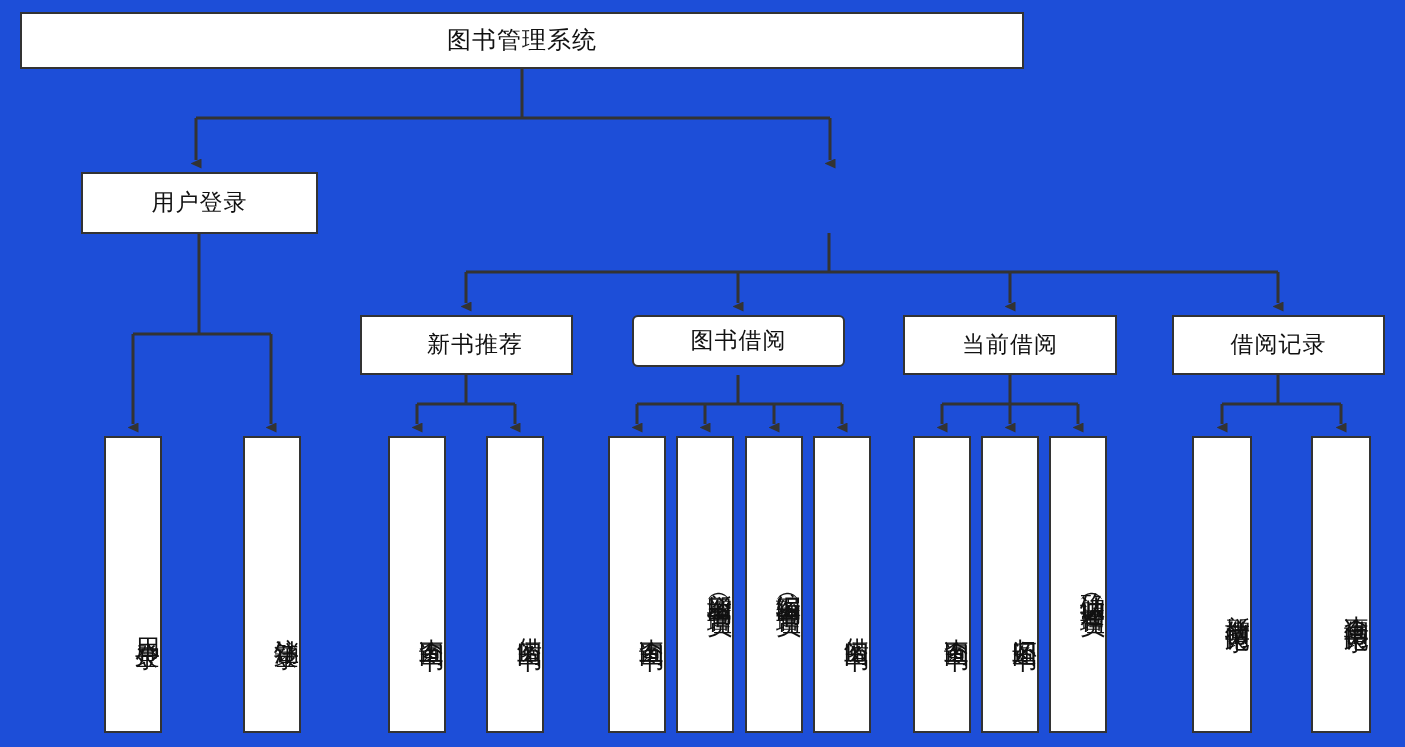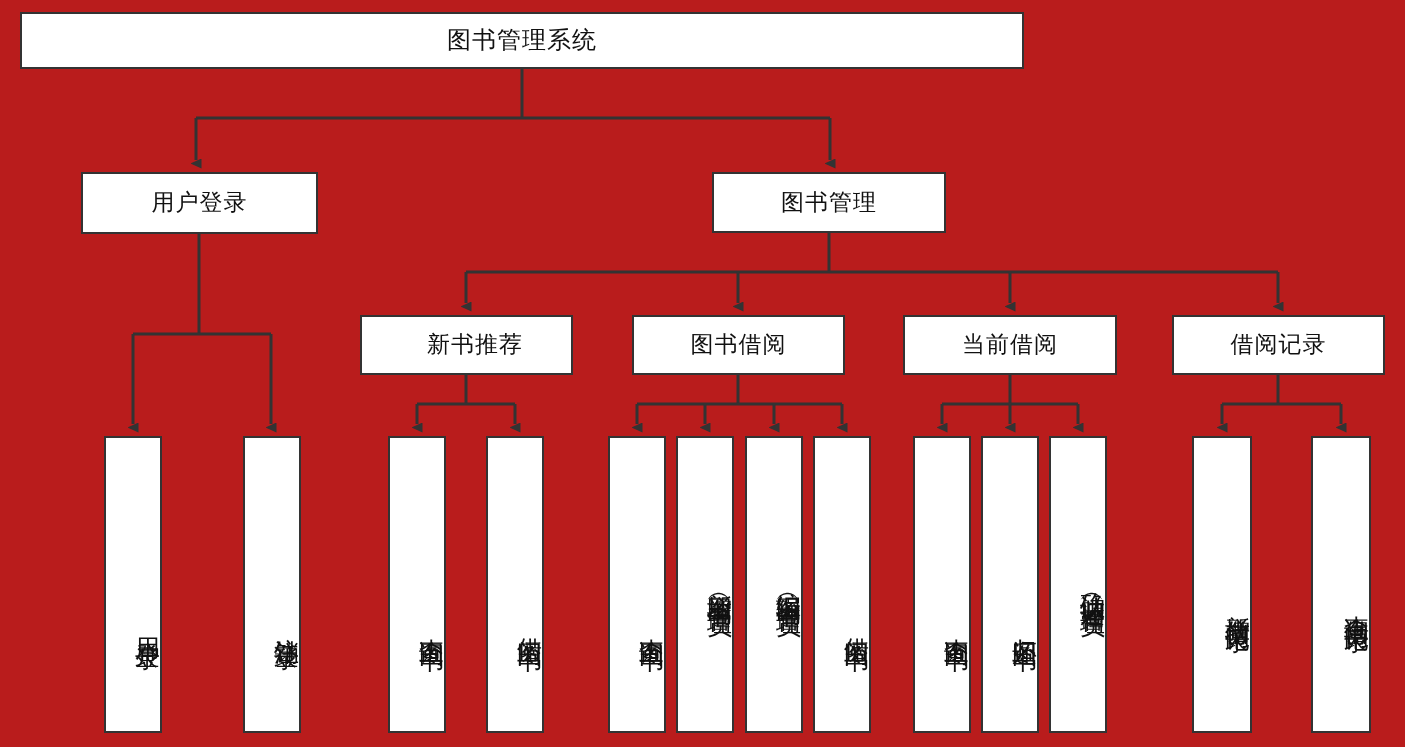--- a/index.html
+++ b/index.html
@@ -8,21 +8,21 @@
     padding: 0;
     background: #ffffff;
   }
   body {
     font-family: "DejaVu Sans", "Liberation Sans", sans-serif;
   }
   #canvas {
     position: relative;
     width: 1405px;
     height: 747px;
-    background: #b91c1c;
+    background: #1d4ed8;
     overflow: hidden;
   }
   #edges {
     position: absolute;
     left: 0;
     top: 0;
     width: 1405px;
     height: 747px;
     pointer-events: none;
   }
@@ -133,28 +133,25 @@
     </g>
   </svg>
 
   <div class="node horiz root" style="left:20px; top:12px; width:1004px; height:57px;">
     <span>图书管理系统</span>
   </div>
 
   <div class="node horiz" style="left:81px; top:172px; width:237px; height:62px;">
     <span>用户登录</span>
   </div>
-  <div class="node horiz" style="left:712px; top:172px; width:234px; height:61px;">
-    <span>图书管理</span>
-  </div>
 
   <div class="node horiz" style="left:360px; top:315px; width:213px; height:60px;padding-left:17px;">
     <span>新书推荐</span>
   </div>
-  <div class="node horiz" style="left:632px; top:315px; width:213px; height:60px;">
+  <div class="node horiz" style="left:632px; top:315px; width:213px; height:52px;border-radius:6px;">
     <span>图书借阅</span>
   </div>
   <div class="node horiz" style="left:903px; top:315px; width:214px; height:60px;">
     <span>当前借阅</span>
   </div>
   <div class="node horiz" style="left:1172px; top:315px; width:213px; height:60px;">
     <span>借阅记录</span>
   </div>
 
   <div class="node leaf" style="left:104px; top:436px; width:58px; height:297px; padding-top:78px;">

